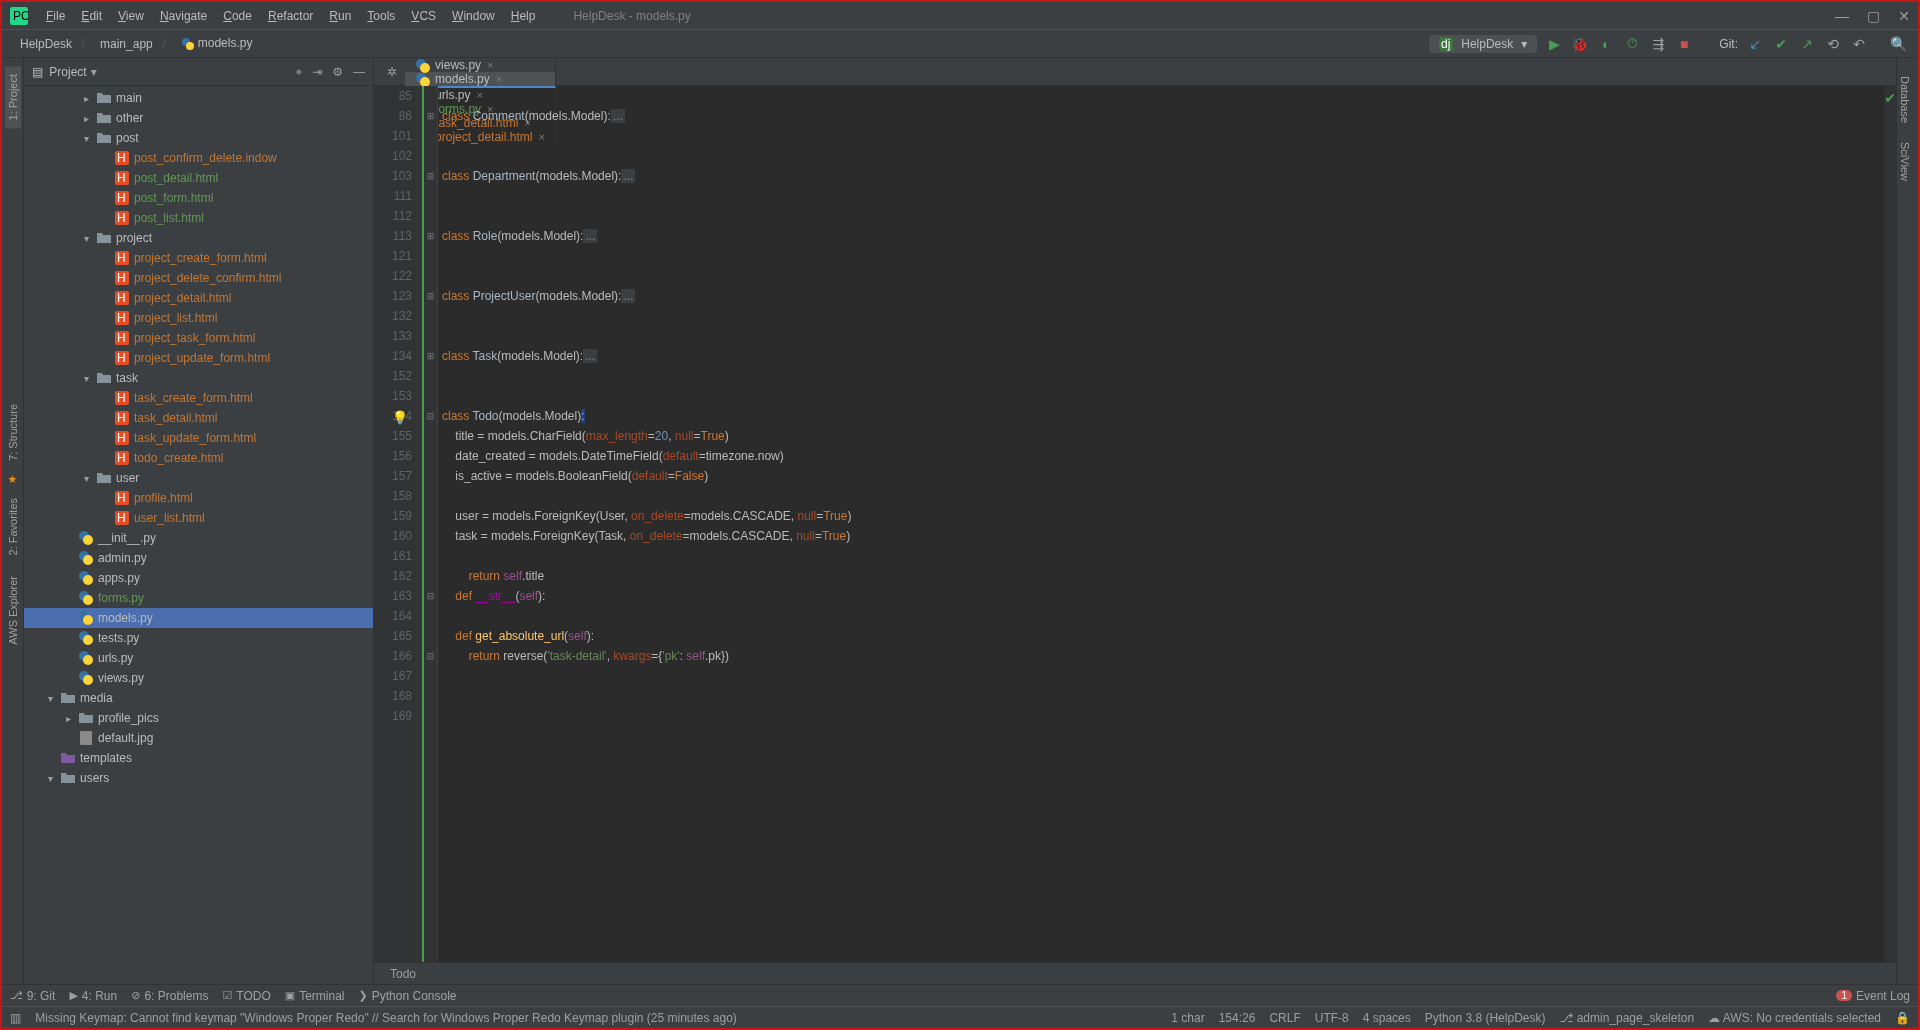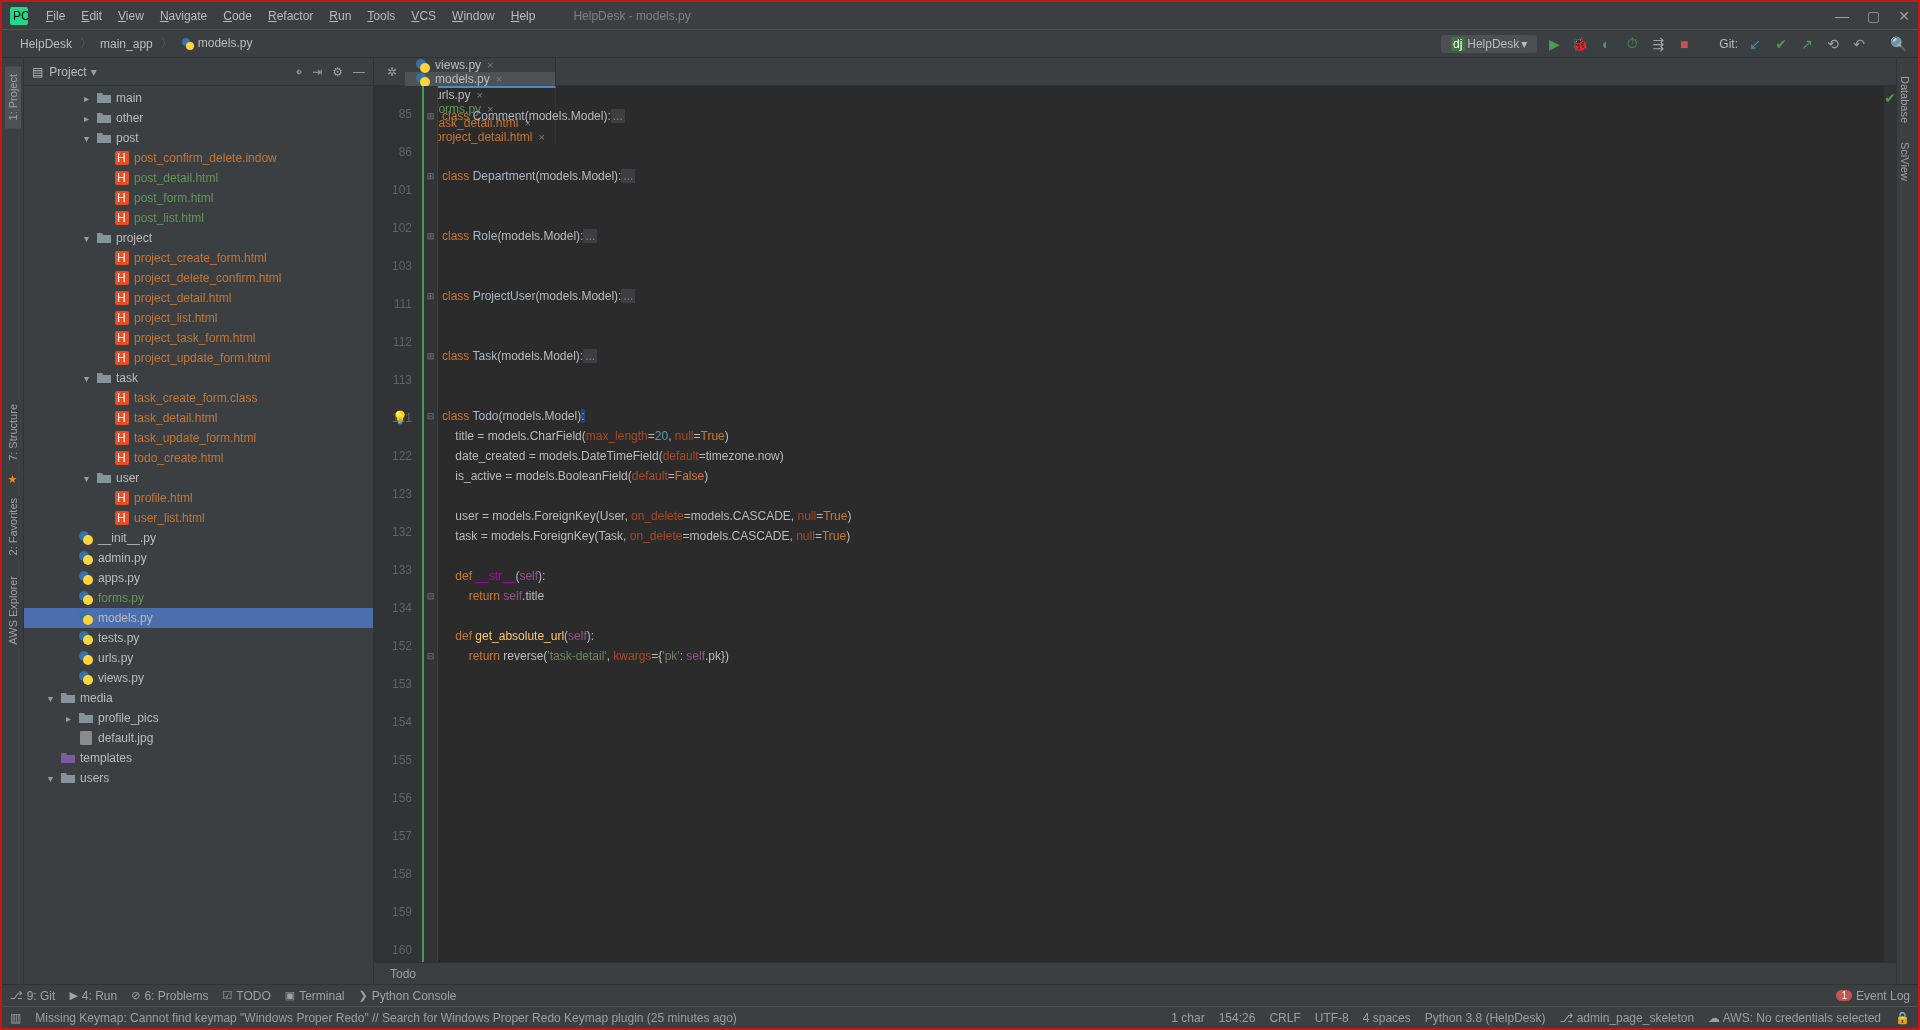--- a/index.html
+++ b/index.html
@@ -10,21 +10,21 @@
 .menubar .mitem u { text-decoration: underline; }
 .menubar .title { margin-left: 30px; color: #808080; }
 .menubar .wincontrols { margin-left: auto; display: flex; gap: 18px; color: #9e9e9e; }
 .wincontrols span { font-size: 14px; }
 .toolbar { height: 28px; background: #3c3f41; display: flex; align-items: center; padding: 0 10px; border-bottom: 1px solid #323232; }
 .crumb { padding: 2px 8px; color: #bbbbbb; }
 .crumb.sep { color: #6a6a6a; padding: 0; }
 .crumb.file { color: #bbbbbb; }
 .pyicon { display: inline-block; width: 14px; height: 14px; vertical-align: middle; margin-right: 3px; }
 .toolbar .right { margin-left: auto; display: flex; align-items: center; gap: 8px; }
-.runconf { background: #4c5052; padding: 2px 10px; border-radius: 3px; display: flex; align-items: center; gap: 2px; }
+.runconf { background: #4c5052; padding: 2px 10px; border-radius: 3px; display: flex; align-items: center; gap: 8px; }
 .tbicon { width: 18px; color: #a0a0a0; text-align: center; font-size: 14px; }
 .tbicon.green { color: #499c54; }
 .tbicon.red { color: #c75450; }
 .tbicon.blue { color: #3592c4; }
 .main { display: flex; height: calc(100% - 28px - 28px - 22px - 22px); }
 .gutter-left { width: 22px; background: #3c3f41; border-right: 1px solid #323232; display: flex; flex-direction: column; align-items: center; padding-top: 8px; gap: 4px; }
 .gutter-left .vtab { writing-mode: vertical-rl; transform: rotate(180deg); padding: 8px 2px; color: #a0a0a0; font-size: 11px; }
 .gutter-left .vtab.active { background: #4e5254; }
 .gutter-right { width: 22px; background: #3c3f41; border-left: 1px solid #323232; padding-top: 10px; }
 .gutter-right .vtab { writing-mode: vertical-rl; padding: 8px 2px; color: #a0a0a0; font-size: 11px; }
@@ -41,21 +41,21 @@
 .tree .fname.html { color: #c57633; }
 .tree .fname.green { color: #629755; }
 .editor { flex: 1; display: flex; flex-direction: column; background: #2b2b2b; position: relative; }
 .tabs { height: 28px; background: #3c3f41; display: flex; align-items: stretch; border-bottom: 1px solid #323232; padding-left: 5px; }
 .tabs .cfgicon { display: flex; align-items: center; padding: 0 8px; color: #9e9e9e; }
 .tab { display: flex; align-items: center; padding: 0 10px; gap: 6px; border-right: 1px solid #323232; color: #9e9e9e; }
 .tab.active { background: #4e5254; color: #bbbbbb; border-bottom: 2px solid #4a88c7; }
 .tab .close { color: #7a7a7a; font-size: 11px; }
 .code { flex: 1; display: flex; overflow: hidden; position: relative; font-family: "JetBrains Mono","Consolas",monospace; font-size: 13px; }
 .linenos { width: 50px; text-align: right; padding-right: 10px; color: #606366; background: #313335; border-right: 2px solid #499c54; }
-.linenos div { height: 20px; line-height: 20px; margin-top: 18px; }
+.linenos div { height: 20px; line-height: 20px; }
 .foldg { width: 14px; background: #313335; border-right: 1px solid #3c3f41; }
 .foldg div { height: 20px; line-height: 20px; color: #7a7a7a; text-align: center; font-size: 9px; }
 .codetext { flex: 1; padding-left: 4px; }
 .codetext .line { height: 20px; line-height: 20px; white-space: pre; }
 .kw { color: #cc7832; }
 .cls { color: #a9b7c6; margin-top: 18px; }
 .fn { color: #ffc66d; }
 .str { color: #6a8759; }
 .num { color: #6897bb; }
 .param { color: #aa4926; }
@@ -296,21 +296,21 @@
           <span class="fname ">task</span>
         </div>
         <div class="node" style="padding-left: 78px;">
           <span class="chev"></span>
           <span class="icon">
             <svg width="16" height="16">
               <rect x="1" y="1" width="14" height="14" fill="#e44d26" rx="2"></rect>
               <text x="3" y="12" fill="#fff" font-size="8">H</text>
             </svg>
           </span>
-          <span class="fname html">task_create_form.class</span>
+          <span class="fname html">task_create_form.html</span>
         </div>
         <div class="node" style="padding-left: 78px;">
           <span class="chev"></span>
           <span class="icon">
             <svg width="16" height="16">
               <rect x="1" y="1" width="14" height="14" fill="#e44d26" rx="2"></rect>
               <text x="3" y="12" fill="#fff" font-size="8">H</text>
             </svg>
           </span>
           <span class="fname html">task_detail.html</span>
@@ -645,22 +645,22 @@
           <div class="line"></div>
           <div class="line"></div>
           <div class="line"><span class="kw">class </span><span class="cls">Todo</span>(models.Model)<span style="background:#214283">:</span></div>
           <div class="line">    title = models.CharField(<span class="param">max_length</span>=<span class="num">20</span>, <span class="param">null</span>=<span class="bool">True</span>)</div>
           <div class="line">    date_created = models.DateTimeField(<span class="param">default</span>=timezone.now)</div>
           <div class="line">    is_active = models.BooleanField(<span class="param">default</span>=<span class="bool">False</span>)</div>
           <div class="line"></div>
           <div class="line">    user = models.ForeignKey(User, <span class="param">on_delete</span>=models.CASCADE, <span class="param">null</span>=<span class="bool">True</span>)</div>
           <div class="line">    task = models.ForeignKey(Task, <span class="param">on_delete</span>=models.CASCADE, <span class="param">null</span>=<span class="bool">True</span>)</div>
           <div class="line"></div>
+          <div class="line">        <span class="kw">return </span><span class="self">self</span>.title</div>
           <div class="line">    <span class="kw">def </span><span class="magic">__str__</span>(<span class="self">self</span>):</div>
-          <div class="line">        <span class="kw">return </span><span class="self">self</span>.title</div>
           <div class="line"></div>
           <div class="line">    <span class="kw">def </span><span class="fn">get_absolute_url</span>(<span class="self">self</span>):</div>
           <div class="line">        <span class="kw">return </span>reverse(<span class="str">'task-detail'</span>, <span class="param">kwargs</span>={<span class="str">'pk'</span>: <span class="self">self</span>.pk})</div>
           <div class="line"></div>
           <div class="line"></div>
         </div>
       <span class="lightbulb">💡</span>
     </div>
     <div class="breadcrumb-bot">Todo</div>
     <div class="errstripe">

